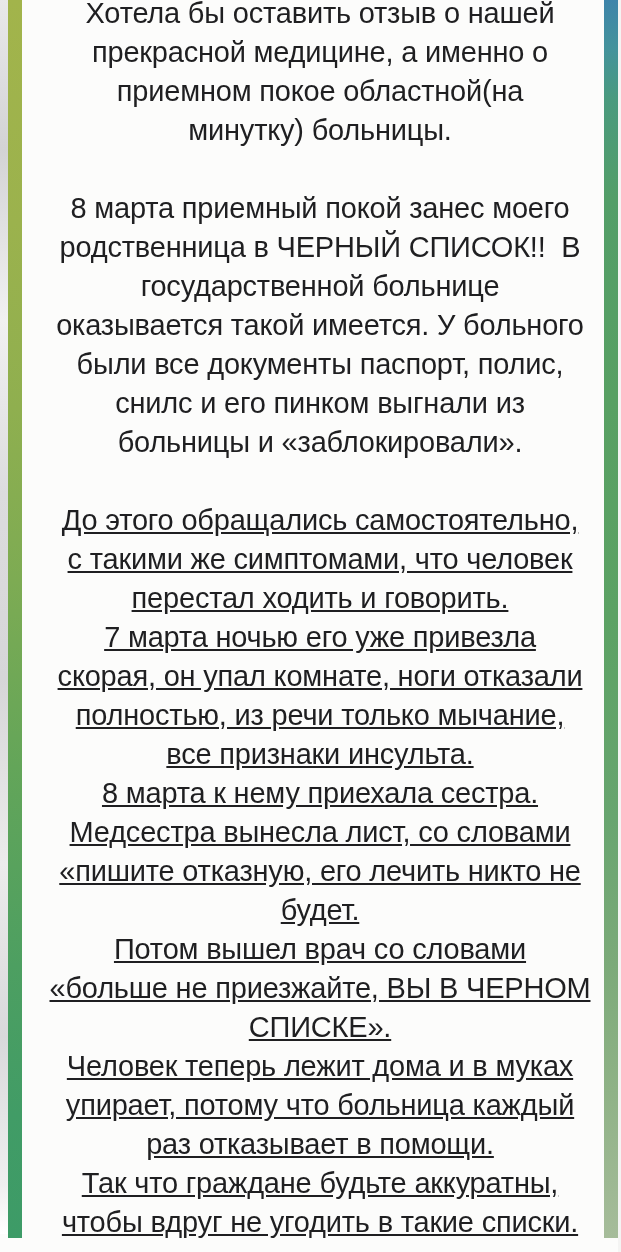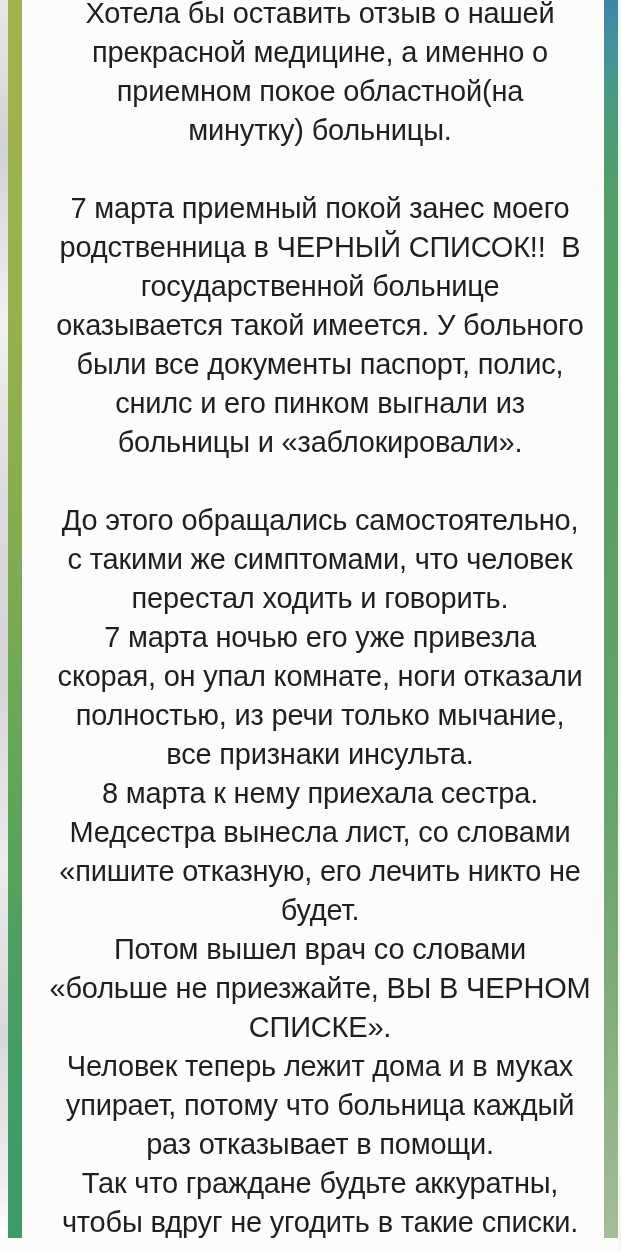--- a/index.html
+++ b/index.html
@@ -63,37 +63,37 @@
     font-size: 29px;
     line-height: 39px;
     letter-spacing: -0.2px;
     font-weight: 400;
   }
   .review p {
     margin: 0 0 39px 0;
     white-space: pre;      
     overflow: hidden;
   }
-  .review p:last-child { margin-bottom: 1px; }
+  .review p:last-child { margin-bottom: 1px; text-decoration: underline; }
 </style>
 </head>
 <body>
 
 <div class="page">
   <div class="left-gray"></div>
   <div class="left-bar"></div>
   <div class="right-bar"></div>
   <div class="right-white"></div>
 
   <div class="review">
     <p>Хотела бы оставить отзыв о нашей
 прекрасной медицине, а именно о
 приемном покое областной(на
 минутку) больницы.</p>
-    <p>7 марта приемный покой занес моего
+    <p>8 марта приемный покой занес моего
 родственница в ЧЕРНЫЙ СПИСОК!!  В
 государственной больнице
 оказывается такой имеется. У больного
 были все документы паспорт, полис,
 снилс и его пинком выгнали из
 больницы и «заблокировали».</p>
     <p>До этого обращались самостоятельно,
 с такими же симптомами, что человек
 перестал ходить и говорить.
 7 марта ночью его уже привезла

